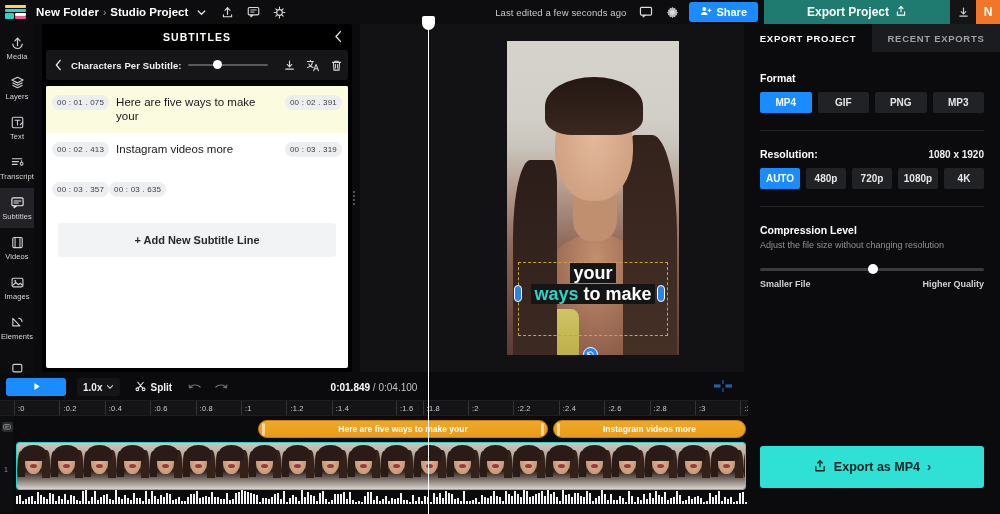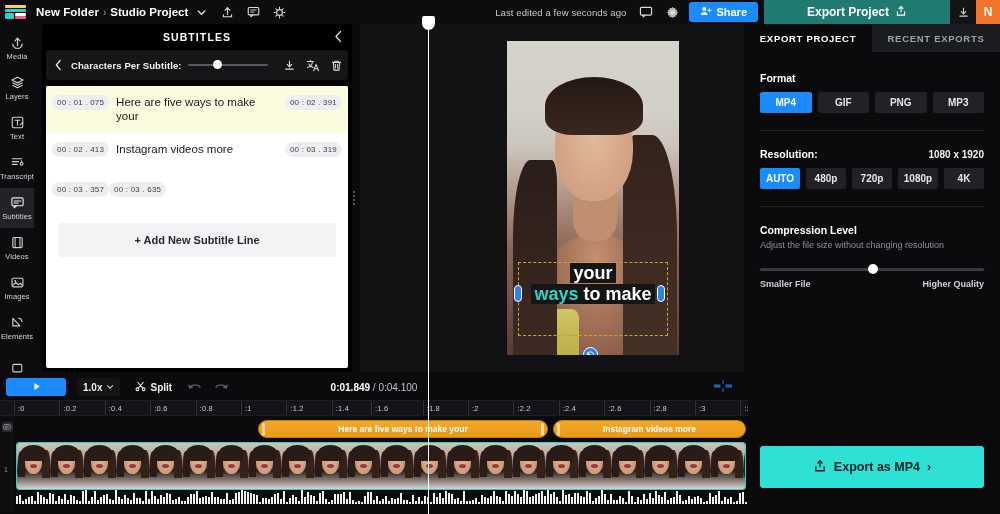--- a/index.html
+++ b/index.html
@@ -643,21 +643,21 @@
 
     <div class="ruler" id="ruler">
         <div class="tick" style="left: 14px;">:0</div>
         <div class="tick" style="left: 59.4px;">:0.2</div>
         <div class="tick" style="left: 104.8px;">:0.4</div>
         <div class="tick" style="left: 150.2px;">:0.6</div>
         <div class="tick" style="left: 195.6px;">:0.8</div>
         <div class="tick" style="left: 241px;">:1</div>
         <div class="tick" style="left: 286.4px;">:1.2</div>
         <div class="tick" style="left: 331.8px;">:1.4</div>
-        <div class="tick" style="left: 371px;">:1.6</div>
+        <div class="tick" style="left: 396px;">:1.6</div>
         <div class="tick" style="left: 422.6px;">:1.8</div>
         <div class="tick" style="left: 468px;">:2</div>
         <div class="tick" style="left: 513.4px;">:2.2</div>
         <div class="tick" style="left: 558.8px;">:2.4</div>
         <div class="tick" style="left: 604.2px;">:2.6</div>
         <div class="tick" style="left: 649.6px;">:2.8</div>
         <div class="tick" style="left: 695px;">:3</div>
         <div class="tick" style="left: 740.4px;">:3.2</div>
       </div>
 

